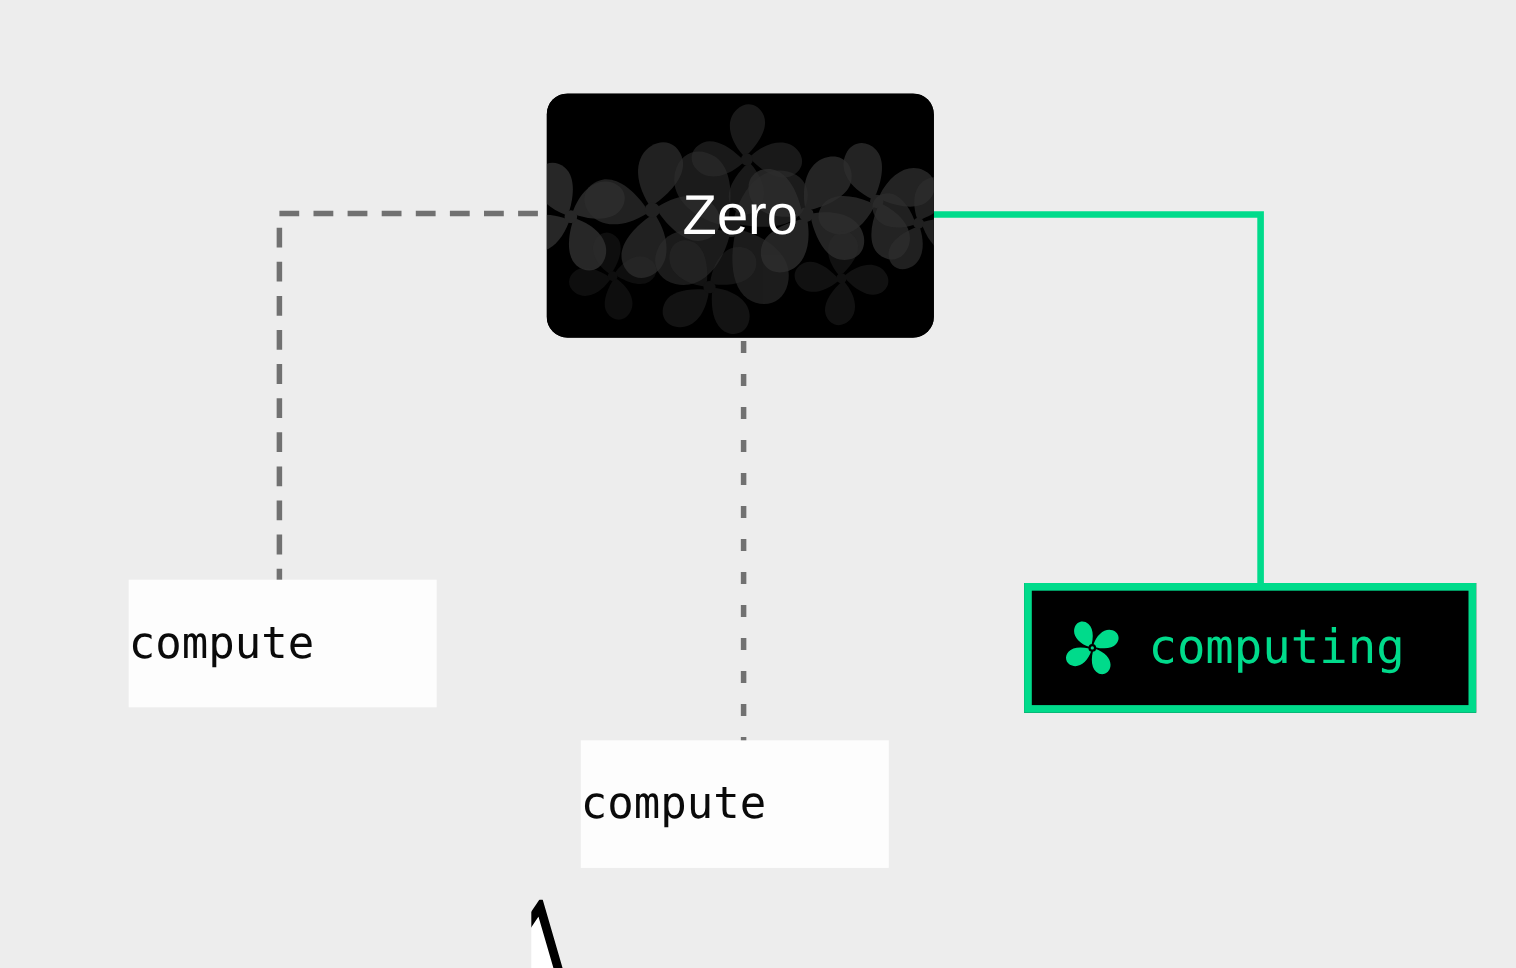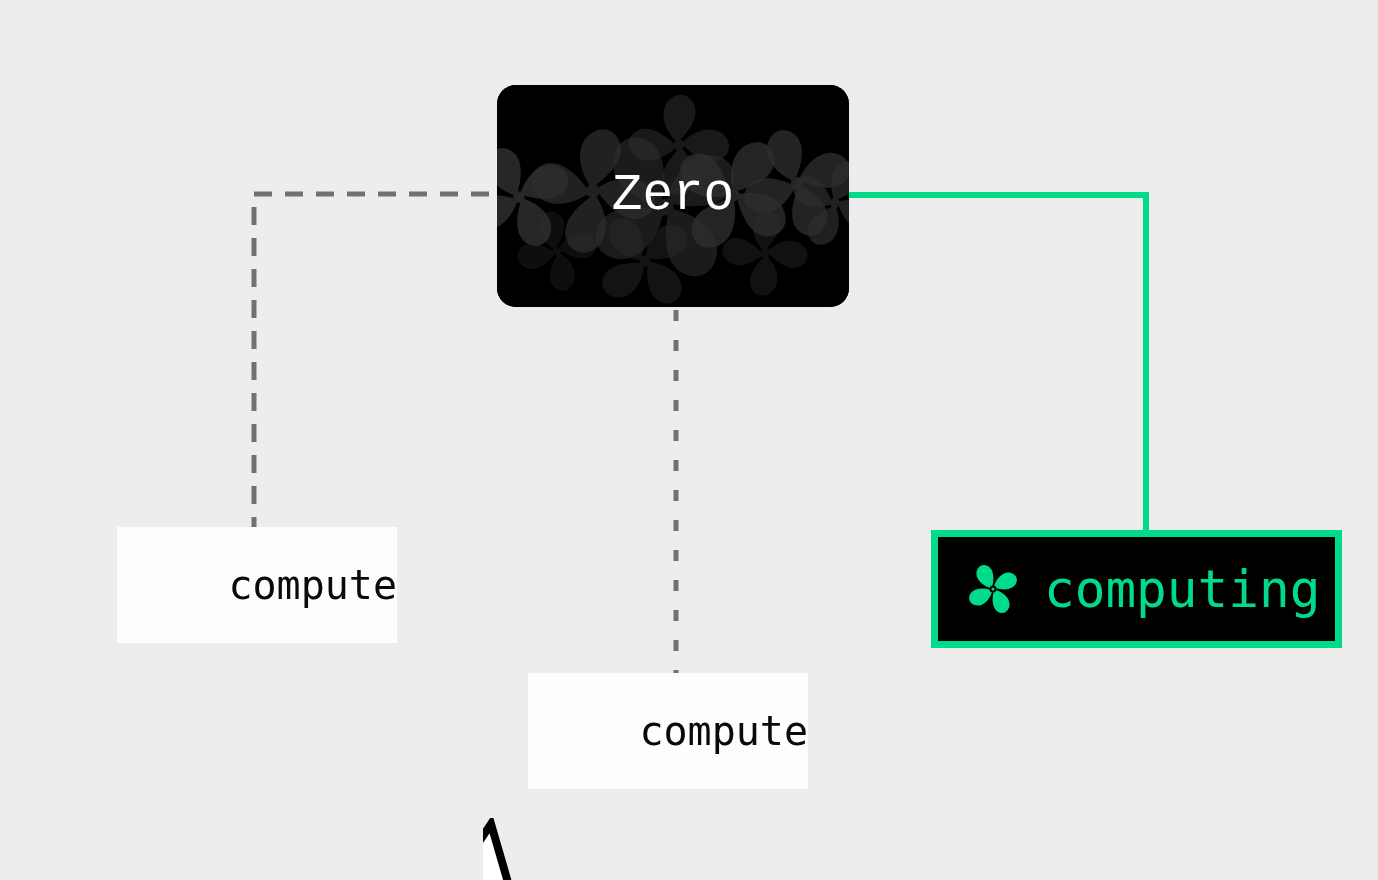--- a/index.html
+++ b/index.html
@@ -49,36 +49,36 @@
     position: absolute;
     left: 0;
     top: 0;
     width: 352px;
     height: 222px;
     display: flex;
     flex-direction: row;
     align-items: center;
     justify-content: center;
     color: #ffffff;
-    font-family: Liberation Mono, monospace;
+    font-family: Liberation Sans, sans-serif;
     font-size: 51px;
     line-height: 1.16;
     letter-spacing: 0px;
     white-space: pre;
     text-align: center;
     z-index: 2;
   }
 
   
   .compute-node {
     position: absolute;
     background: #fdfdfd;
     display: flex;
     align-items: center;
-    justify-content: flex-end;
+    justify-content: flex-start;
     color: #0a0a0a;
     font-family: "DejaVu Sans Mono", monospace;
     font-size: 40px;
     letter-spacing: 0px;
     box-sizing: border-box;
   }
   .compute-node.n1 {
     left: 117px;
     top: 527px;
     width: 280px;
@@ -102,21 +102,21 @@
     border: 7px solid #00db8b;
     box-sizing: border-box;
     display: flex;
     align-items: center;
     padding-left: 30px;
     gap: 26px;
   }
   .computing-label {
     color: #00db8b;
     font-family: "DejaVu Sans Mono", monospace;
-    font-size: 51px;
+    font-size: 43px;
     letter-spacing: 0px;
     line-height: 1;
   }
   .fan-icon {
     width: 50px;
     height: 50px;
     flex: 0 0 auto;
     display: block;
   }
 

